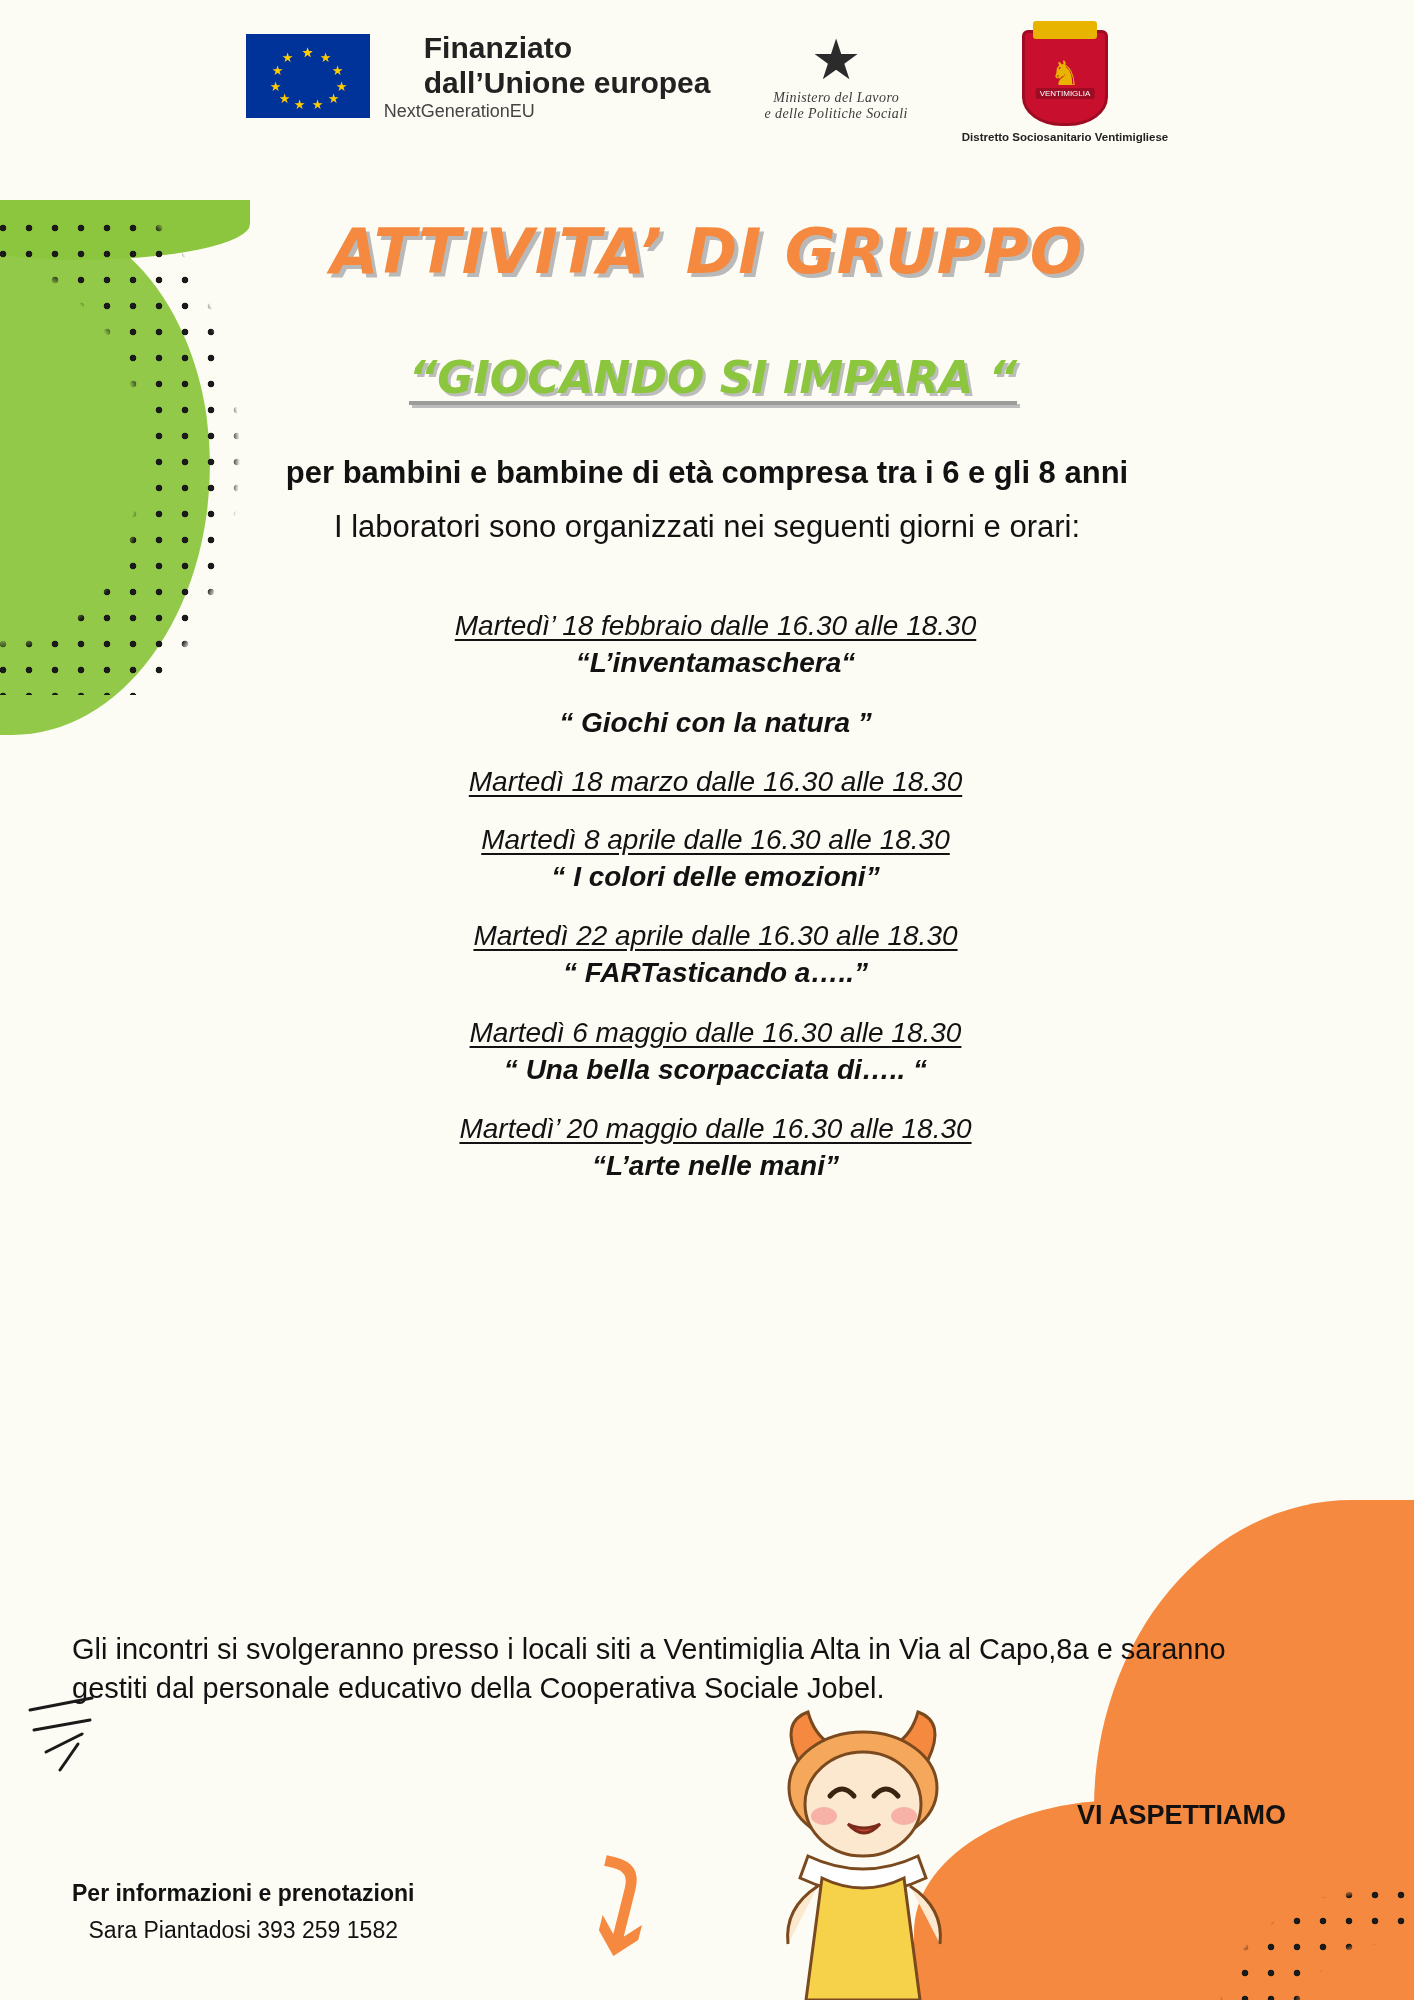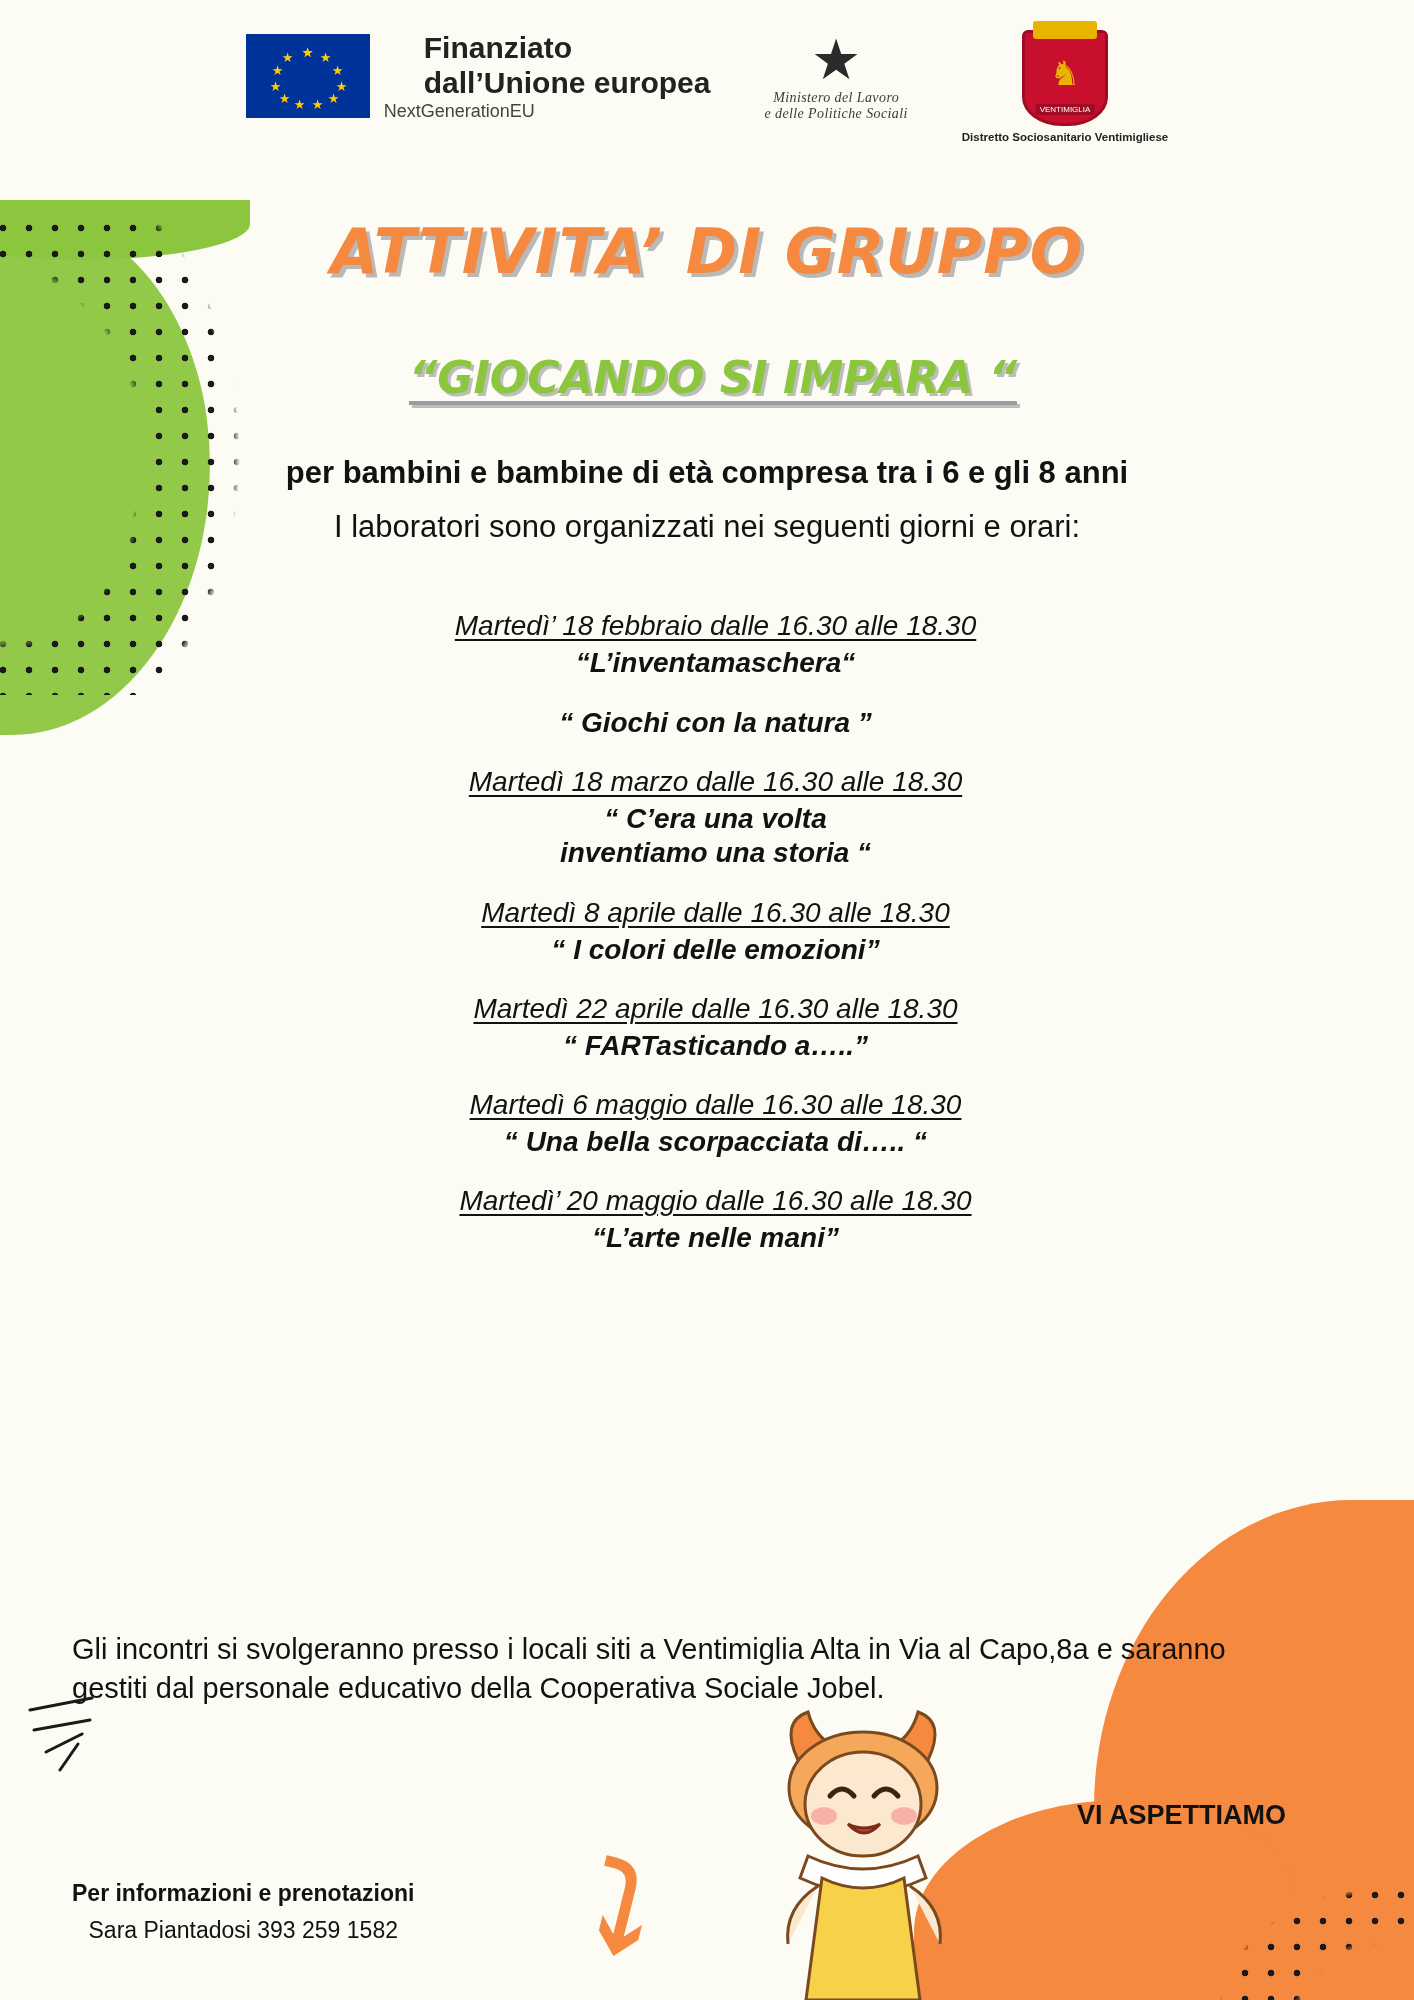--- a/index.html
+++ b/index.html
@@ -139,21 +139,21 @@
     position: absolute; top: -12px; left: 50%; transform: translateX(-50%);
     width: 64px; height: 18px;
     background: #E8B400;
     border-radius: 3px;
   }
   .comune .horse {
     position: absolute; top: 20px; left: 50%; transform: translateX(-50%);
     font-size: 34px; color: #E8B400; line-height: 40px;
   }
   .comune .banner {
-    position: absolute; bottom: 8px; left: 50%; transform: translateX(-50%);
+    position: absolute; bottom: 24px; left: 50%; transform: translateX(-50%);
     font-size: 8px; color: #fff; white-space: nowrap;
     background: #9e0c24; padding: 1px 4px; border-radius: 2px;
   }
   .comune .caption {
     font-size: 11.5px; color: #222; margin-top: 5px; font-weight: 600;
   }
 
   .pippi { position: relative; width: 220px; height: 110px; }
   .pippi .pword {
     font-family: "DejaVu Sans", sans-serif;
@@ -342,22 +342,20 @@
 <div class="schedule">
   <div class="item">
     <div class="when">Martedì’ 18 febbraio dalle 16.30 alle 18.30</div>
     <div class="what">“L’inventamaschera“</div>
   </div>
   <div class="item">
     <div class="what">“ Giochi con la natura ”</div>
   </div>
   <div class="item">
     <div class="when">Martedì 18 marzo dalle 16.30 alle 18.30</div>
-    <div class="what">“ C’era una volta
-inventiamo una storia “</div>
   </div>
   <div class="item">
     <div class="when">Martedì 8 aprile  dalle 16.30 alle 18.30</div>
     <div class="what">“ I colori delle emozioni”</div>
   </div>
   <div class="item">
     <div class="when">Martedì 22 aprile   dalle 16.30 alle 18.30</div>
     <div class="what">“ FARTasticando a…..”</div>
   </div>
   <div class="item">

